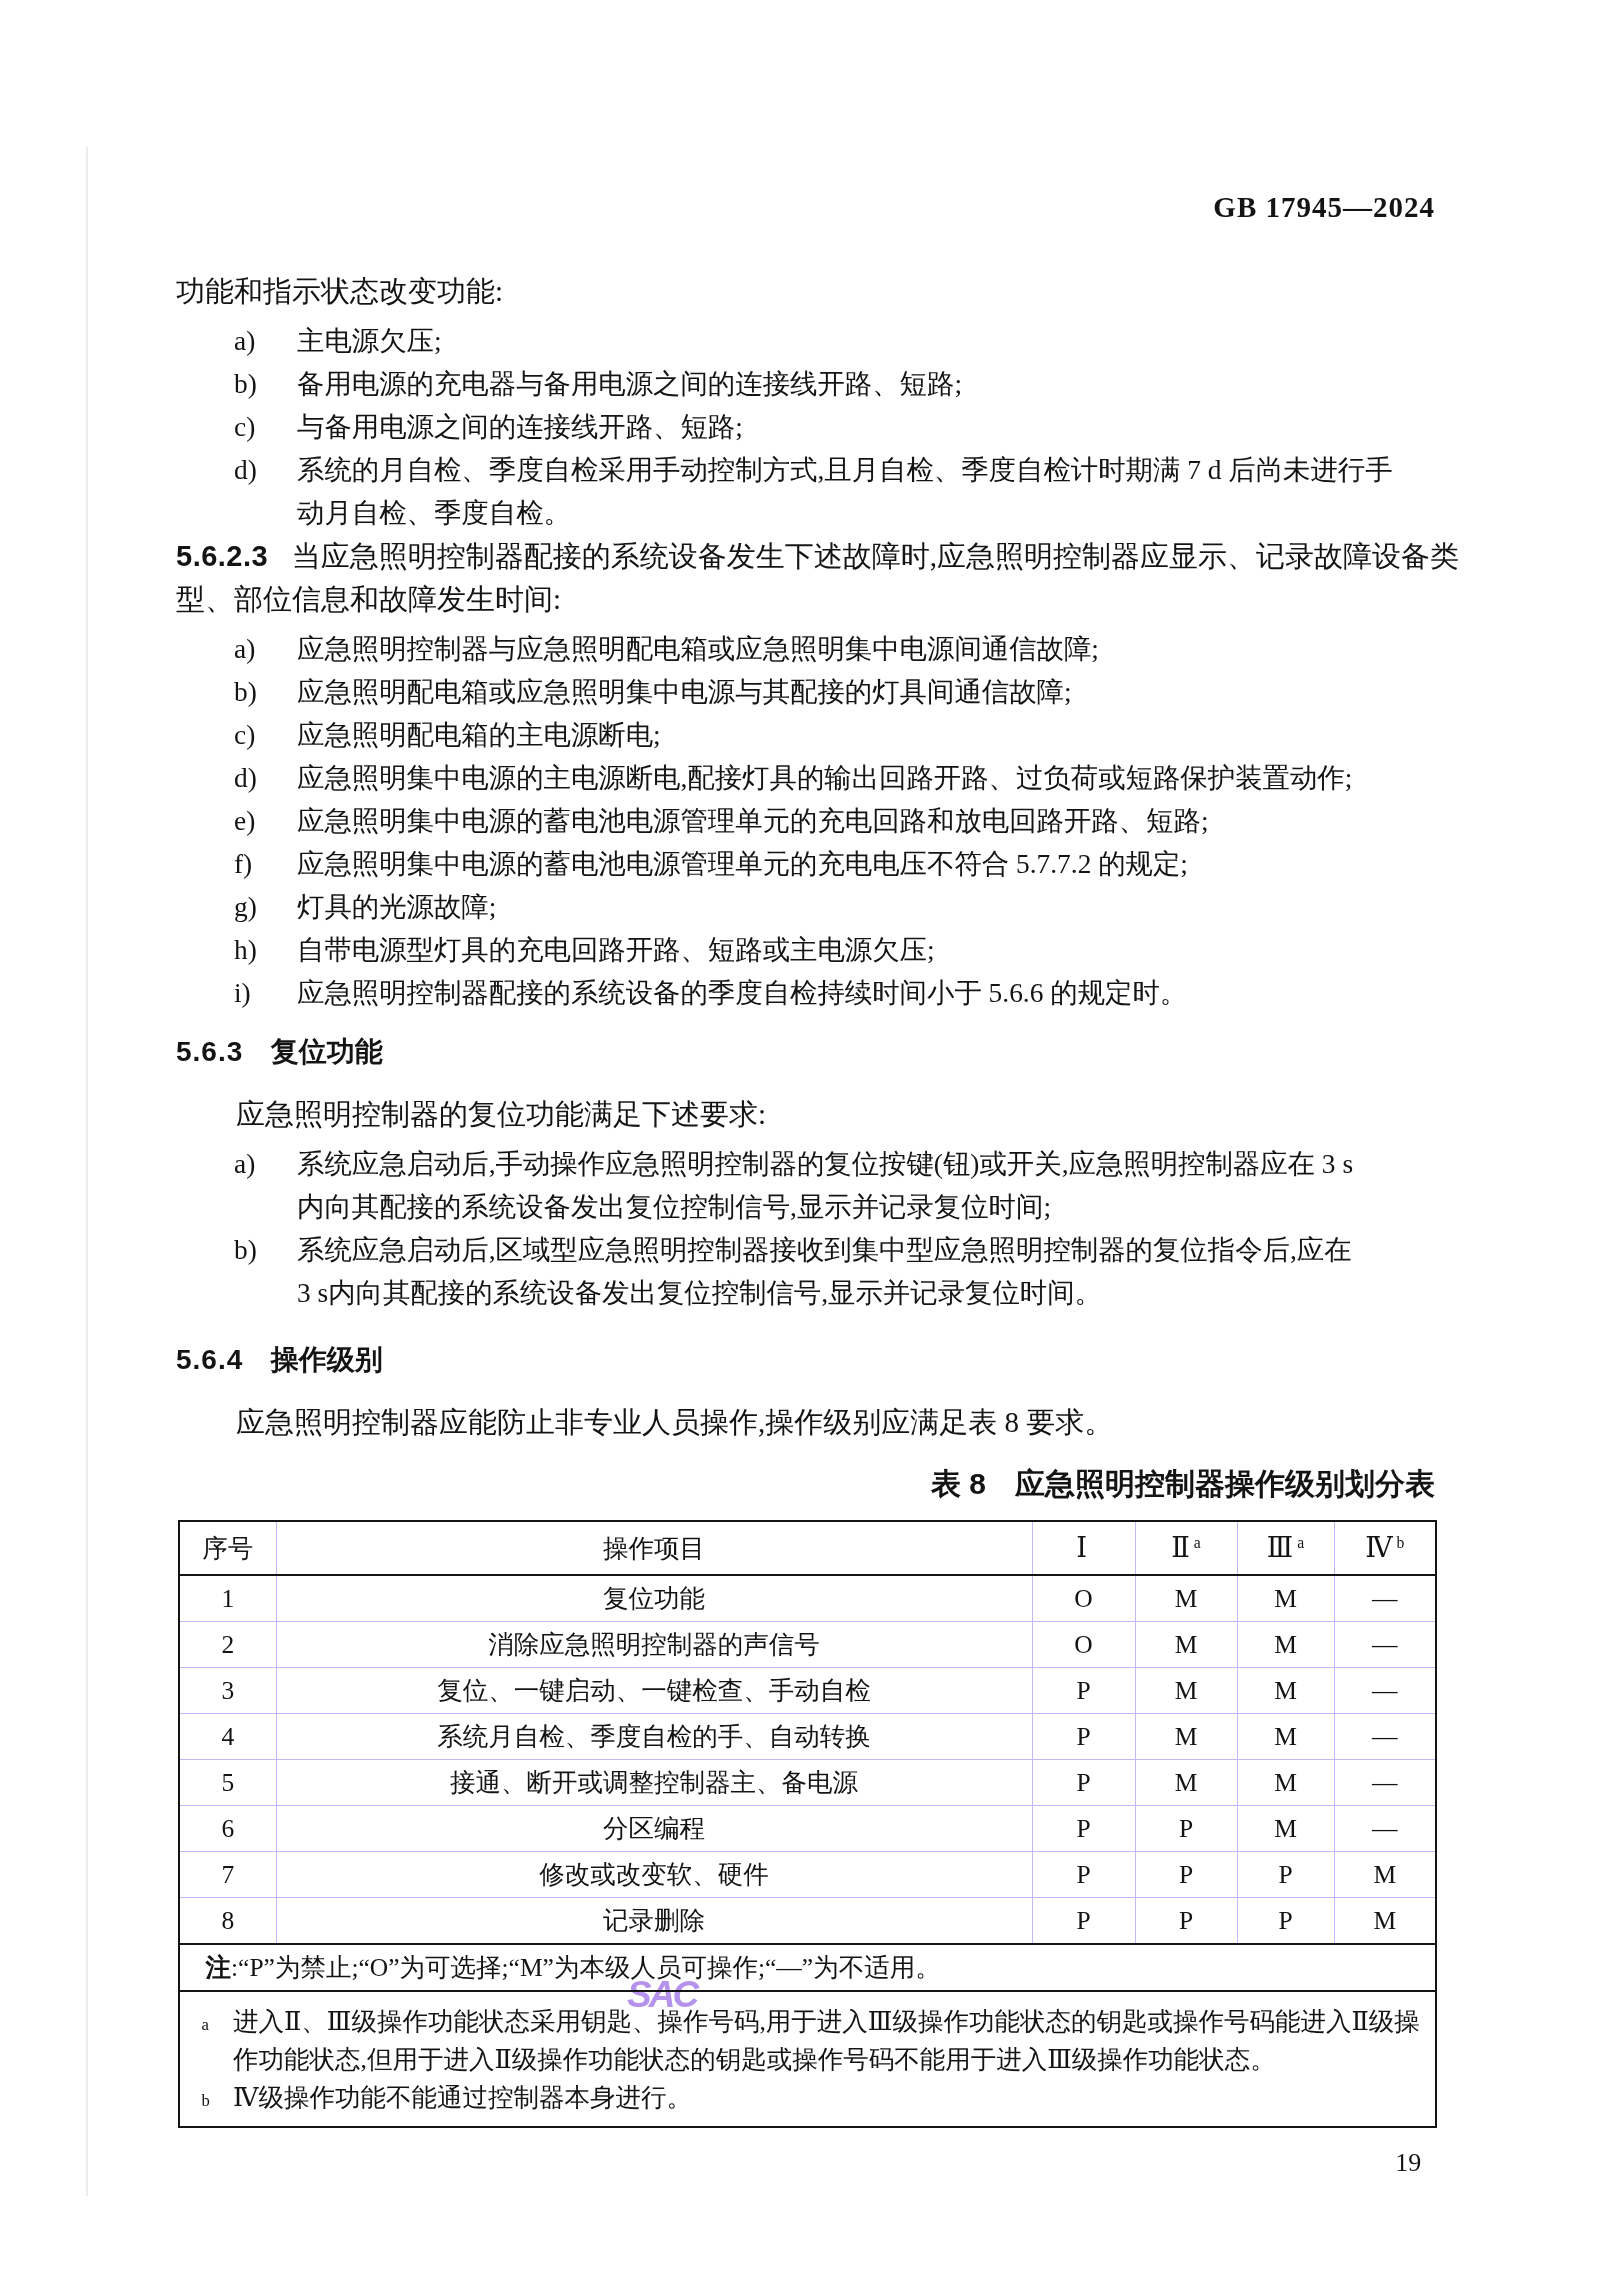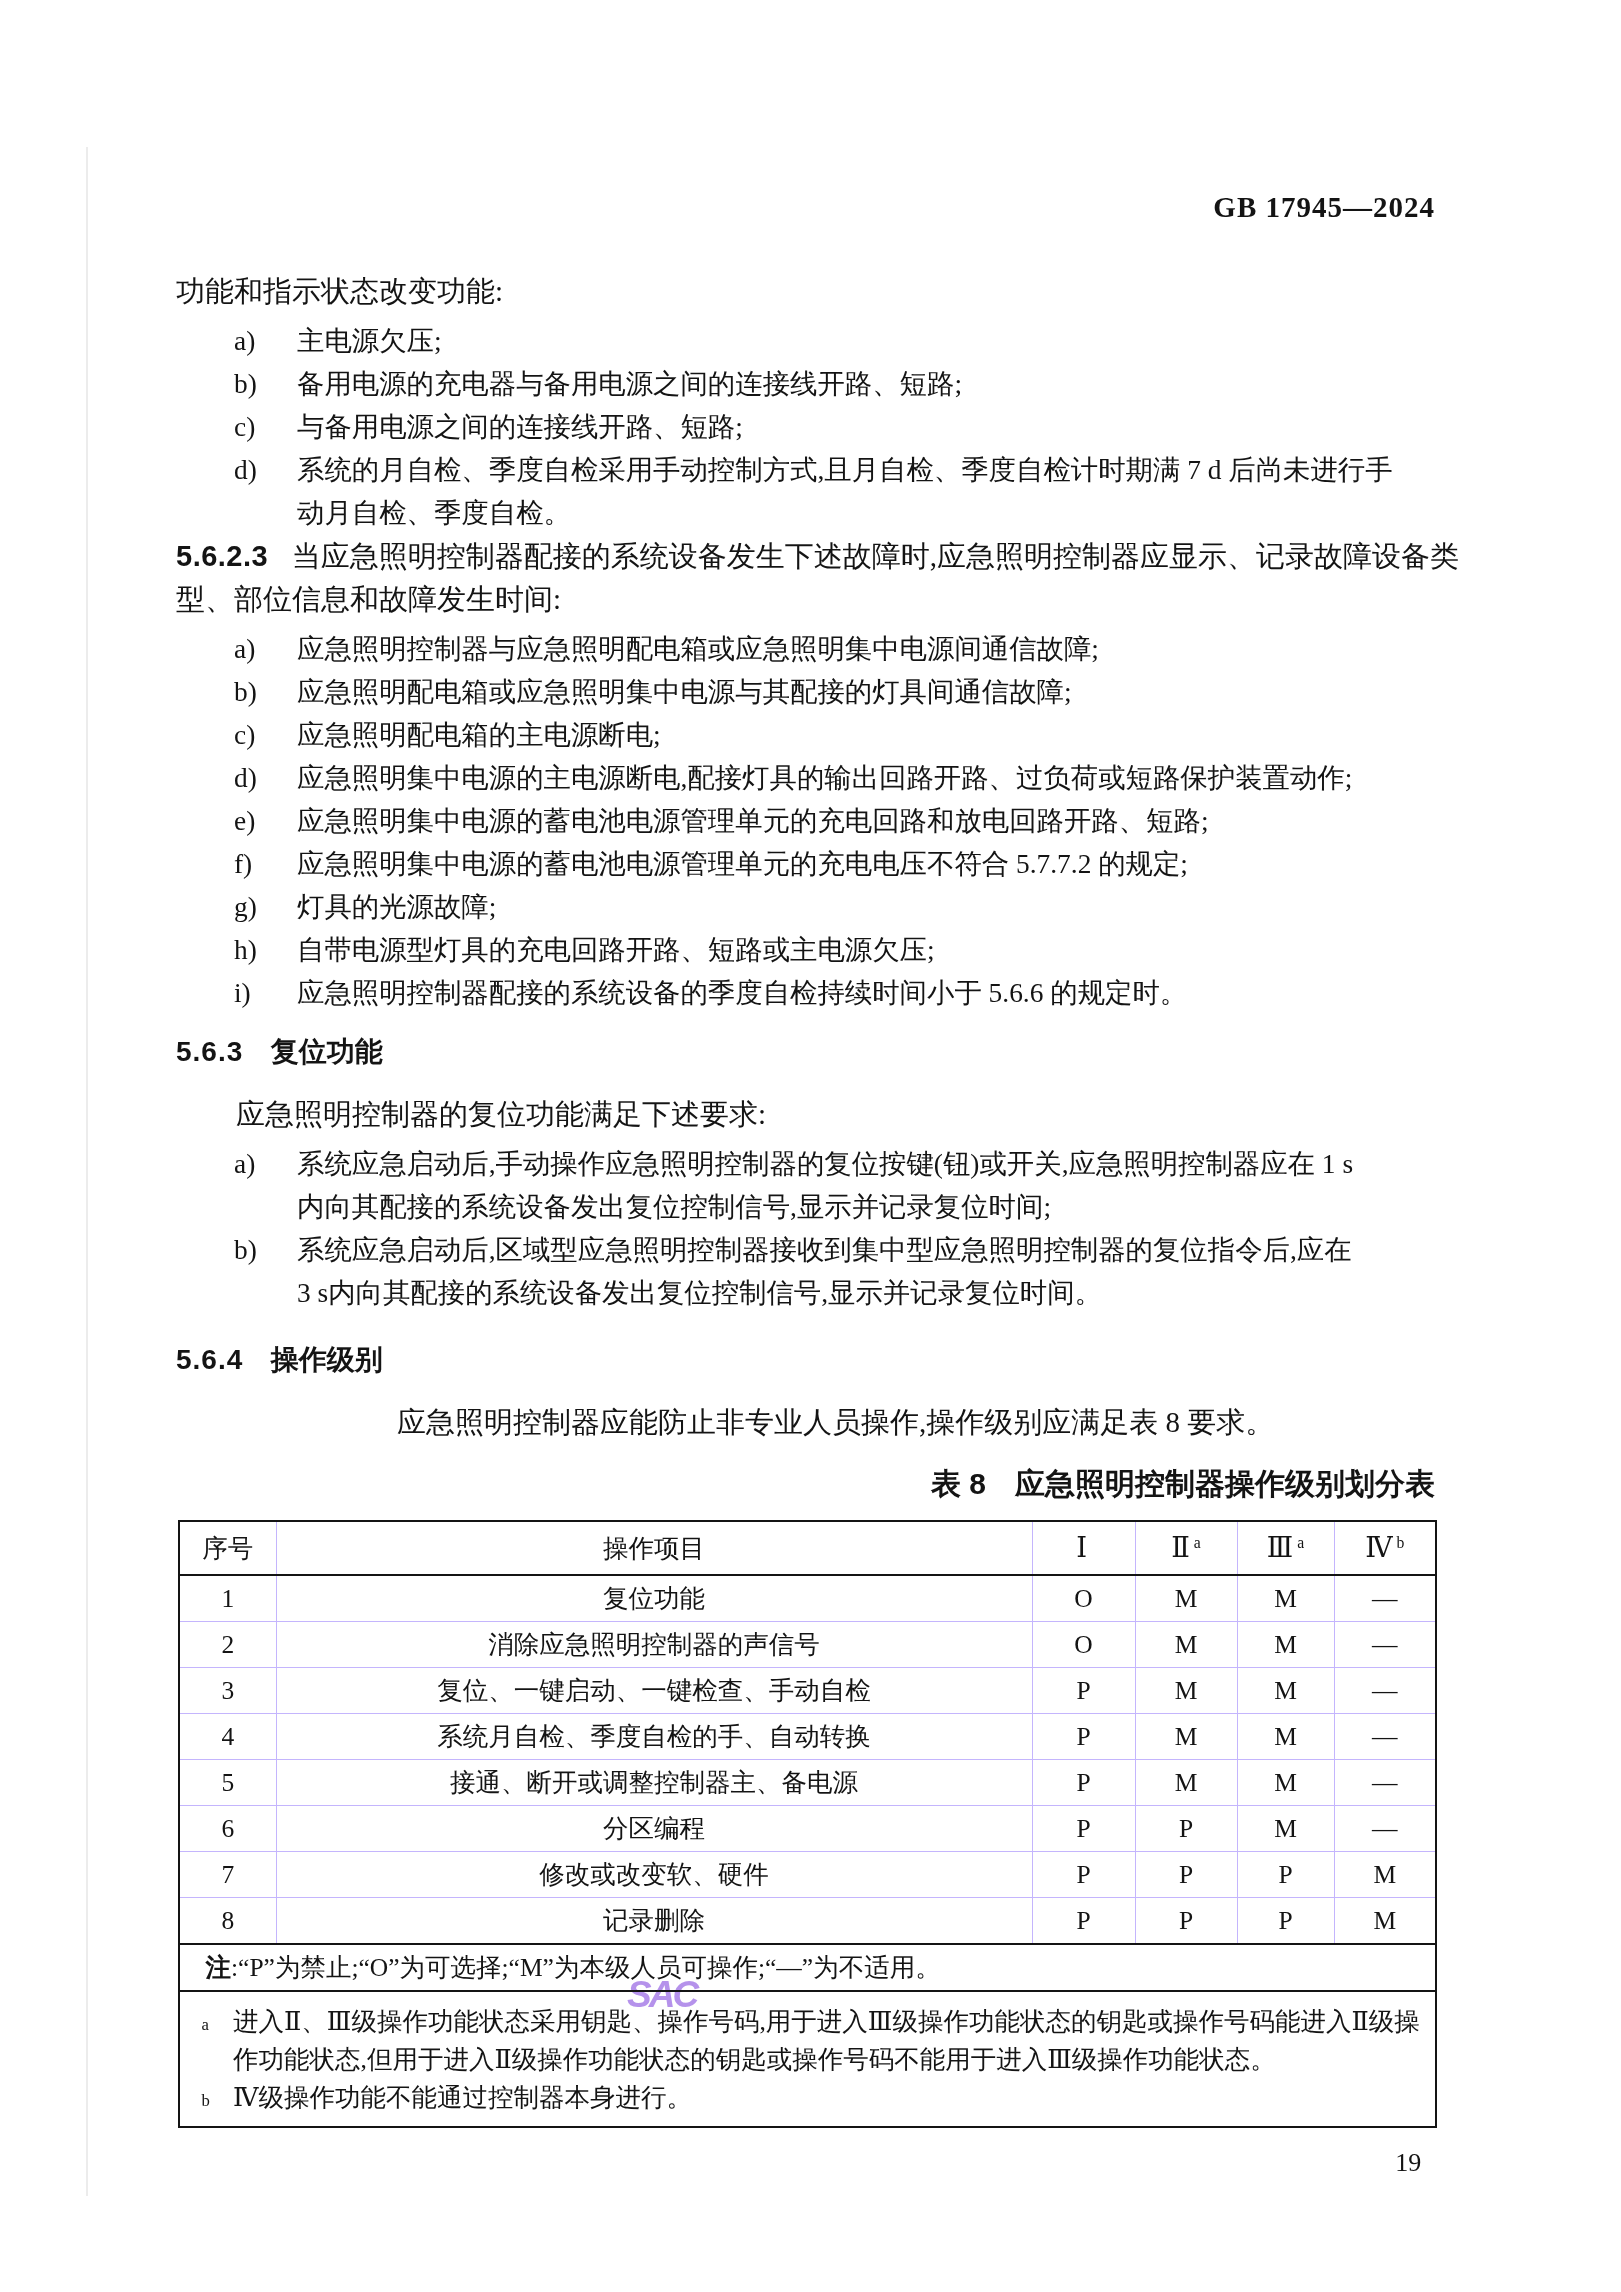--- a/index.html
+++ b/index.html
@@ -16,21 +16,21 @@
   .list-item{position:relative;padding-left:121px;font-size:27.4px;line-height:43px;}
   .list-item .label{position:absolute;left:58px;top:0;}
   .line{white-space:nowrap;}
   .clause .clause-num{font-family:"Liberation Sans","DejaVu Sans",sans-serif;font-weight:bold;
                       margin-right:23.5px;letter-spacing:0.5px;}
   .heading{font-family:"Liberation Sans","DejaVu Sans",sans-serif;font-weight:bold;font-size:28px;line-height:43px;}
   .heading .h-num{margin-right:27.4px;letter-spacing:1px;}
   .h563{margin-top:15.7px;}
   .p563{margin-top:19.6px;padding-left:60px;}
   .h564{margin-top:23.5px;}
-  .p564{margin-top:19.6px;padding-left:60px;text-align:center;}
+  .p564{margin-top:19.6px;padding-left:60px;}
   .caption{margin-top:17.6px;text-align:right;font-family:"Liberation Sans","DejaVu Sans",sans-serif;
            font-weight:bold;font-size:30px;line-height:43px;}
   .caption .cap-label{margin-right:29px;}
   .op-table{margin-top:15.7px;margin-left:2px;border-collapse:collapse;table-layout:fixed;width:1257px;
             border:2.9px solid #141414;}
   .op-table th,.op-table td{border:1px solid #c4b5fd;text-align:center;font-weight:normal;
             font-size:25.5px;padding:0;color:#141414;}
   .op-table thead th{height:52px;border-bottom:2.9px solid #141414;}
   .op-table tbody td{height:45px;}
   .lvl-name{font-size:27.4px;}
@@ -123,21 +123,21 @@
 
     <div class="heading h563">
       <span class="h-num">5.6.3</span><span>复位功能</span>
     </div>
 
     <div class="para p563 line">应急照明控制器的复位功能满足下述要求:</div>
 
     <div class="list">
       <div class="list-item">
         <span class="label">a)</span>
-        <div class="line">系统应急启动后,手动操作应急照明控制器的复位按键(钮)或开关,应急照明控制器应在 1 s</div>
+        <div class="line">系统应急启动后,手动操作应急照明控制器的复位按键(钮)或开关,应急照明控制器应在 3 s</div>
         <div class="line">内向其配接的系统设备发出复位控制信号,显示并记录复位时间;</div>
       </div>
       <div class="list-item">
         <span class="label">b)</span>
         <div class="line">系统应急启动后,区域型应急照明控制器接收到集中型应急照明控制器的复位指令后,应在</div>
         <div class="line">3 s内向其配接的系统设备发出复位控制信号,显示并记录复位时间。</div>
       </div>
     </div>
 
     <div class="heading h564">

